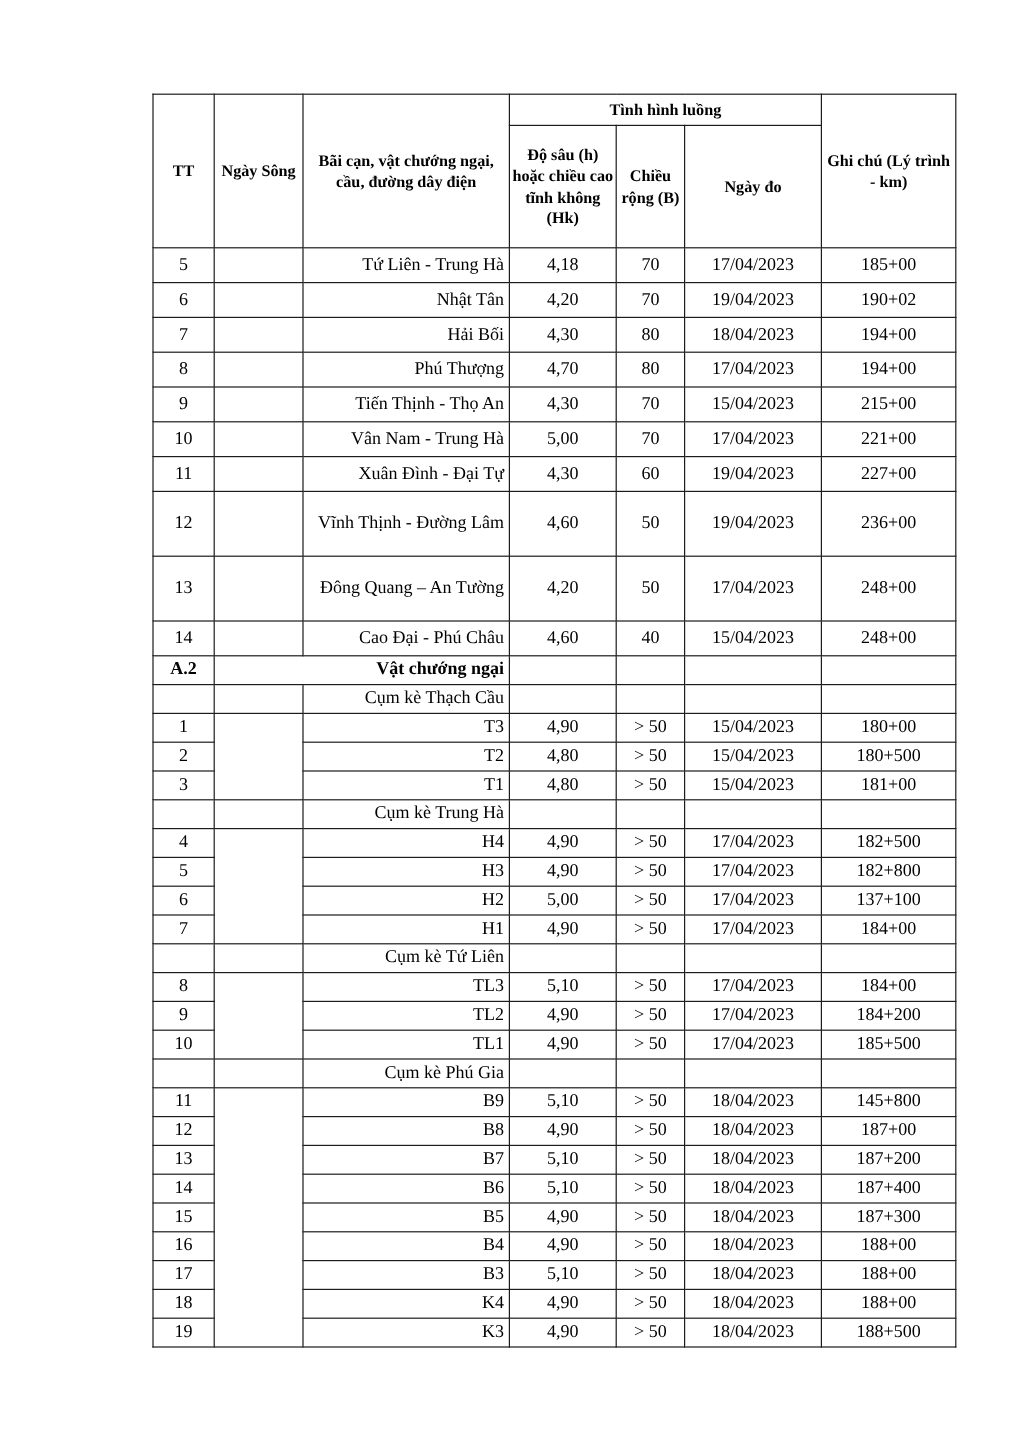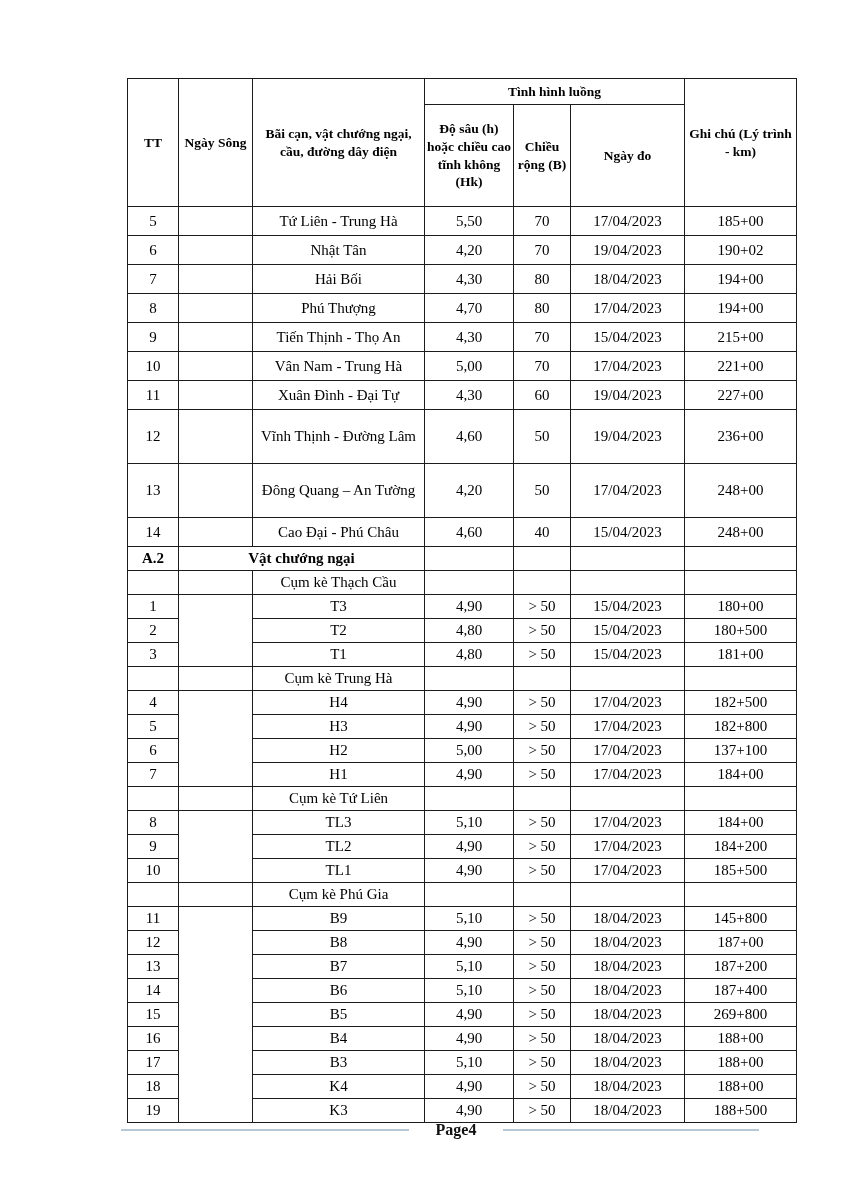--- a/index.html
+++ b/index.html
@@ -19,21 +19,21 @@
   }
   table.doc th{
     font-weight:bold;font-size:13.5px;line-height:1.3;
     padding:1px 2px;
     margin-left:24px;
   }
   tr.h1 th{height:23px;}
   tr.h2 th{height:99px;}
   table.doc td{font-size:15px;line-height:1.25;}
   td.c{text-align:center;}
-  td.l{text-align:center;padding-left:8px;padding-right:4px;}
+  td.l{text-align:right;padding-left:8px;padding-right:4px;}
   tr.ru td{height:26px;}
   tr.tall td{height:51px;}
   tr.tall td.l{line-height:1.75;}
   tr.rl td{height:21px;}
   .sec-txt{font-weight:bold;}
   .grp-txt{}
   td.note-top{vertical-align:top;padding-top:3px;}
 
   .footer{
     position:absolute;left:121px;top:1115px;width:638px;height:30px;
@@ -73,21 +73,21 @@
         <th>Độ sâu (h) hoặc chiều cao tĩnh không (Hk)</th>
         <th>Chiều rộng (B)</th>
         <th>Ngày đo</th>
       </tr>
     </thead>
     <tbody id="tbody">
         <tr class="ru">
           <td class="c">5</td>
           <td class="c"></td>
           <td class="l">Tứ Liên - Trung Hà</td>
-          <td class="c">5,50</td>
+          <td class="c">4,18</td>
           <td class="c">70</td>
           <td class="c">17/04/2023</td>
           <td class="c">185+00</td>
         </tr>
         <tr class="ru">
           <td class="c">6</td>
           <td class="c"></td>
           <td class="l">Nhật Tân</td>
           <td class="c">4,20</td>
           <td class="c">70</td>
@@ -325,21 +325,21 @@
           <td class="c">&gt; 50</td>
           <td class="c">18/04/2023</td>
           <td class="c">187+400</td>
         </tr>
         <tr class="rl">
           <td class="c">15</td>
           <td class="l">B5</td>
           <td class="c">4,90</td>
           <td class="c">&gt; 50</td>
           <td class="c">18/04/2023</td>
-          <td class="c">269+800</td>
+          <td class="c">187+300</td>
         </tr>
         <tr class="rl">
           <td class="c">16</td>
           <td class="l">B4</td>
           <td class="c">4,90</td>
           <td class="c">&gt; 50</td>
           <td class="c">18/04/2023</td>
           <td class="c">188+00</td>
         </tr>
         <tr class="rl">
@@ -362,19 +362,14 @@
           <td class="c">19</td>
           <td class="l">K3</td>
           <td class="c">4,90</td>
           <td class="c">&gt; 50</td>
           <td class="c">18/04/2023</td>
           <td class="c">188+500</td>
         </tr>
       </tbody>
   </table>
 
-  <div class="footer">
-    <div class="rule left"></div>
-    <div class="pageno">Page4</div>
-    <div class="rule right"></div>
-  </div>
 
 </div>
 
 </body></html>

